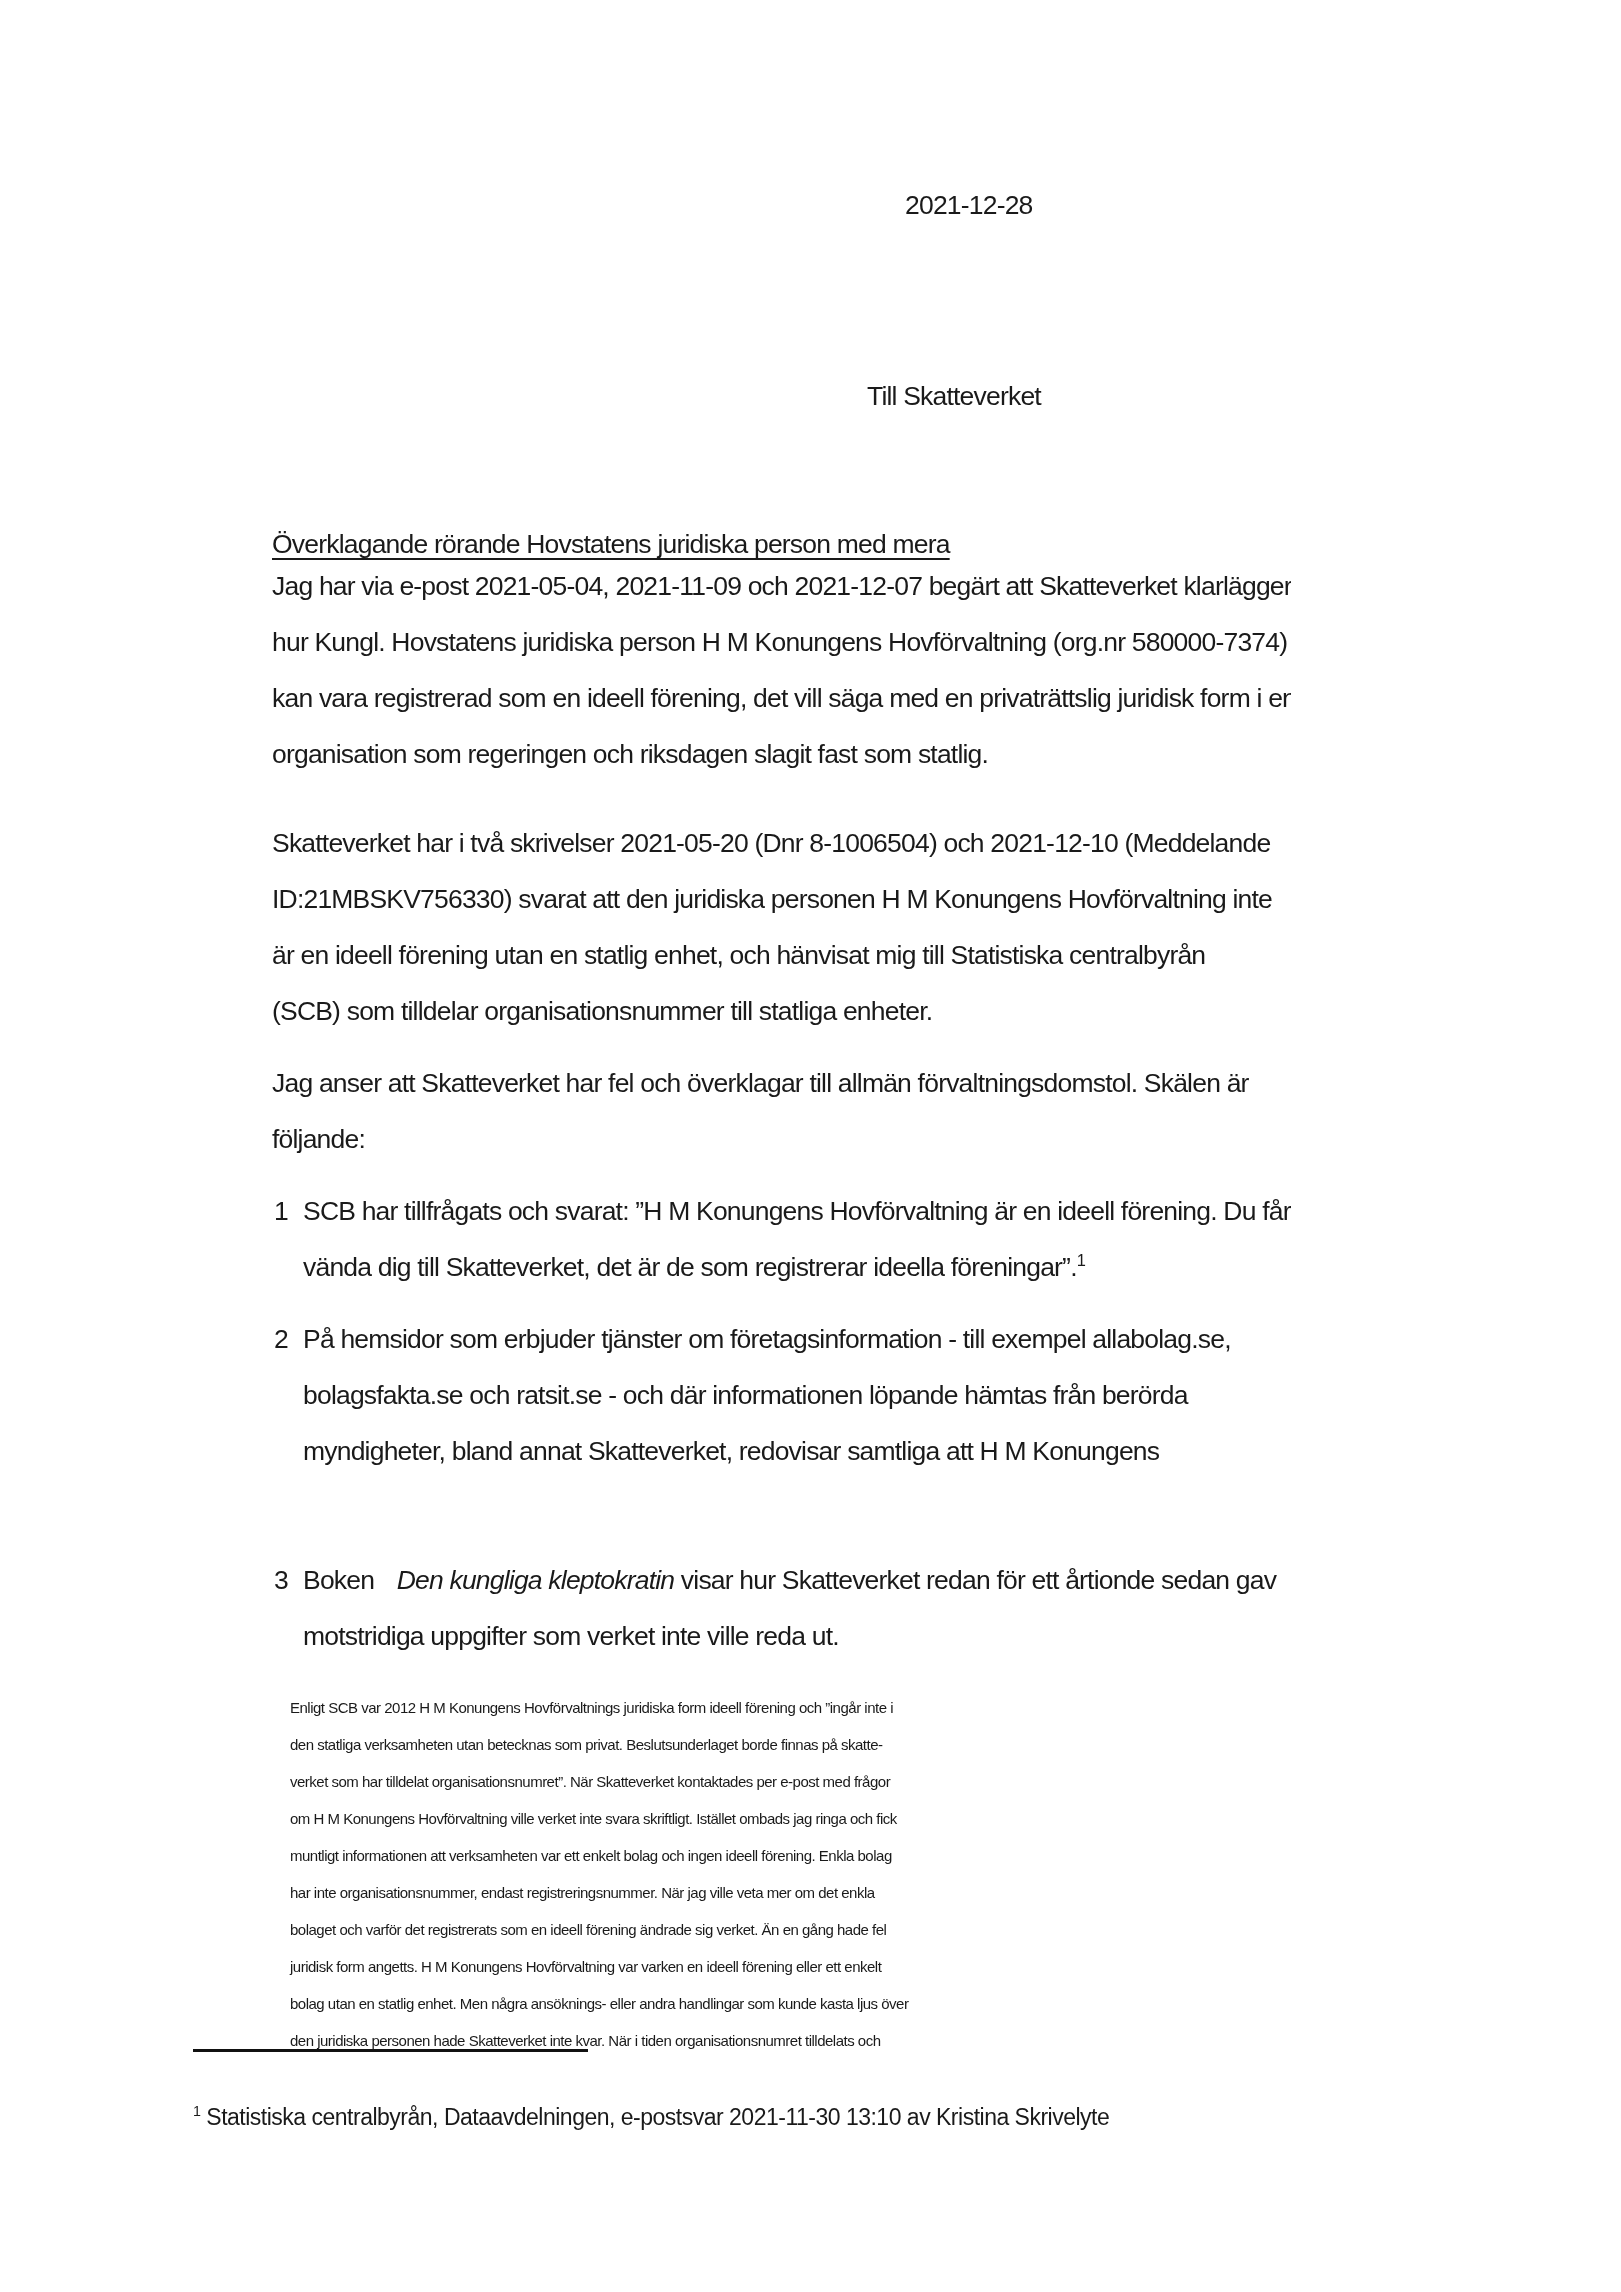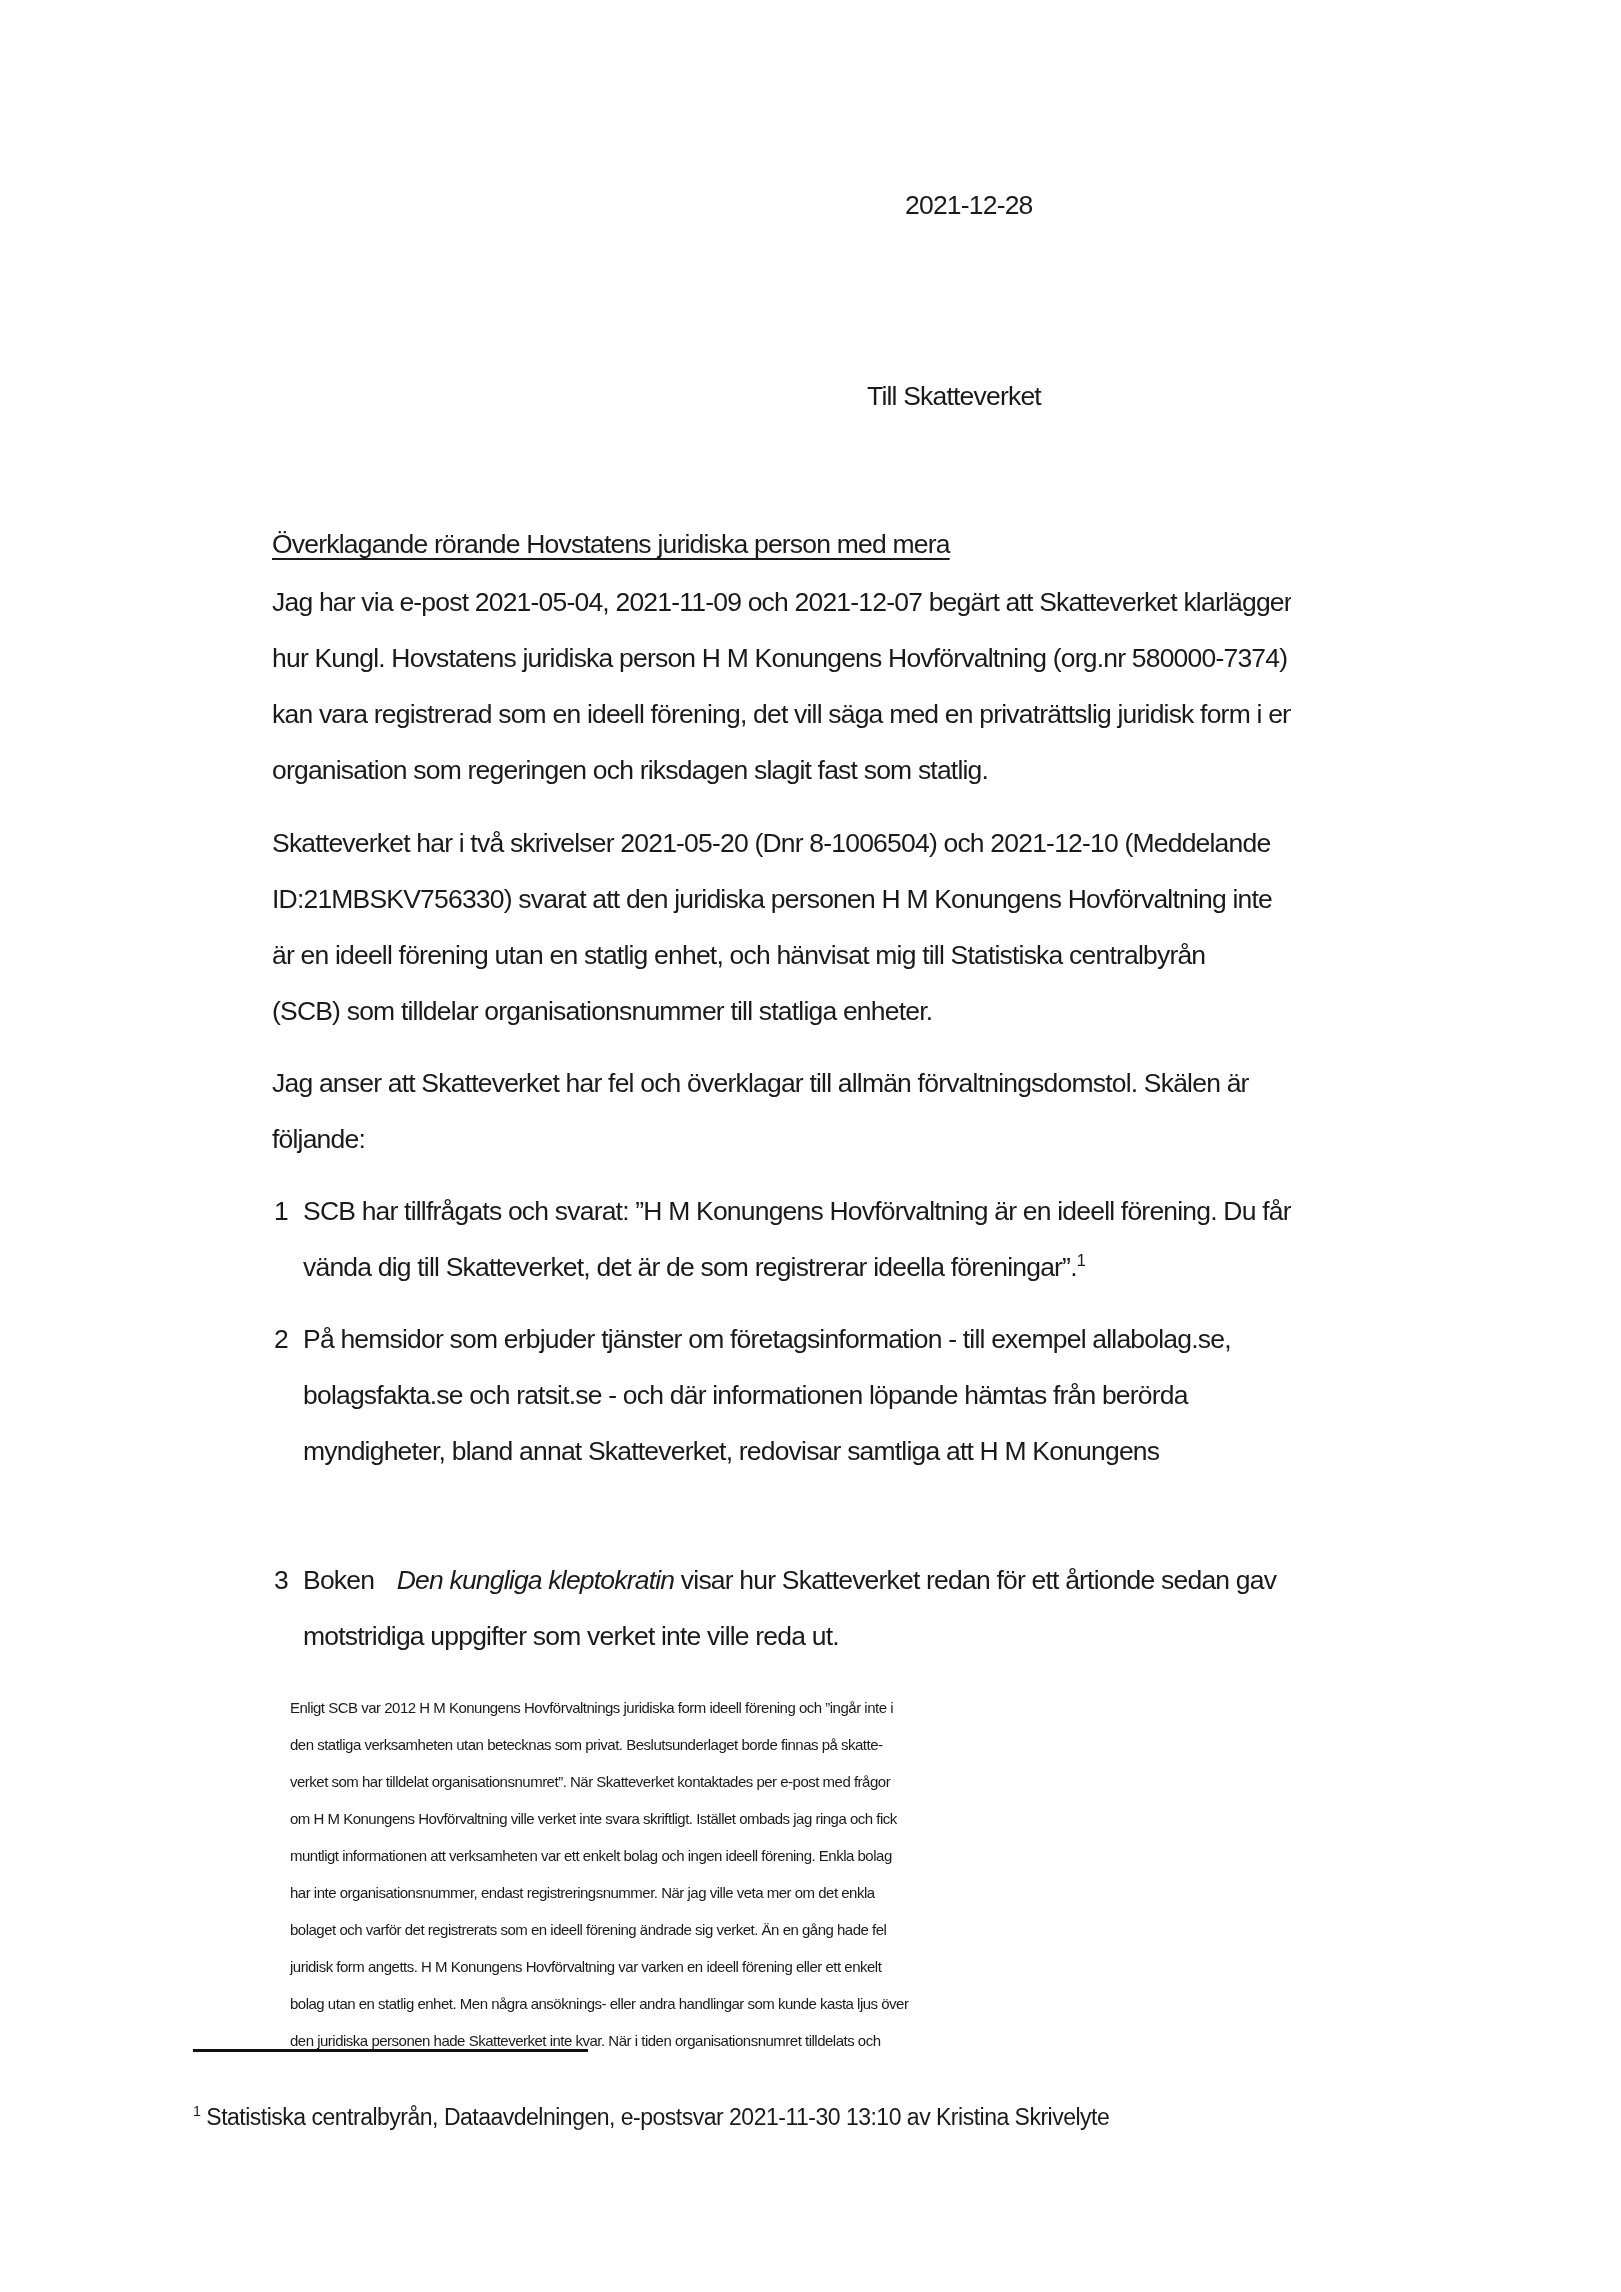--- a/index.html
+++ b/index.html
@@ -34,21 +34,21 @@
 <body>
 
 <div class="page">
 
   <div class="abs body-text single" style="left:905px;top:189px;">2021-12-28</div>
 
   <div class="abs body-text single" style="left:867px;top:380px;">Till Skatteverket</div>
 
   <div class="abs heading" style="left:272px;top:527px;text-align:center;">Överklagande rörande Hovstatens juridiska person med mera</div>
 
-  <div class="abs body-text" style="left:272px;top:574px;">
+  <div class="abs body-text" style="left:272px;top:558px;">
     <div class="line">Jag har via e-post 2021-05-04, 2021-11-09 och 2021-12-07 begärt att Skatteverket klarlägger</div>
     <div class="line">hur Kungl. Hovstatens juridiska person H M Konungens Hovförvaltning (org.nr 580000-7374)</div>
     <div class="line">kan vara registrerad som en ideell förening, det vill säga med en privaträttslig juridisk form i en</div>
     <div class="line">organisation som regeringen och riksdagen slagit fast som statlig.</div>
   </div>
 
   <div class="abs body-text" style="left:272px;top:815px;">
     <div class="line">Skatteverket har i två skrivelser 2021-05-20 (Dnr 8-1006504) och 2021-12-10 (Meddelande</div>
     <div class="line">ID:21MBSKV756330) svarat att den juridiska personen H M Konungens Hovförvaltning inte</div>
     <div class="line">är en ideell förening utan en statlig enhet, och hänvisat mig till Statistiska centralbyrån</div>

